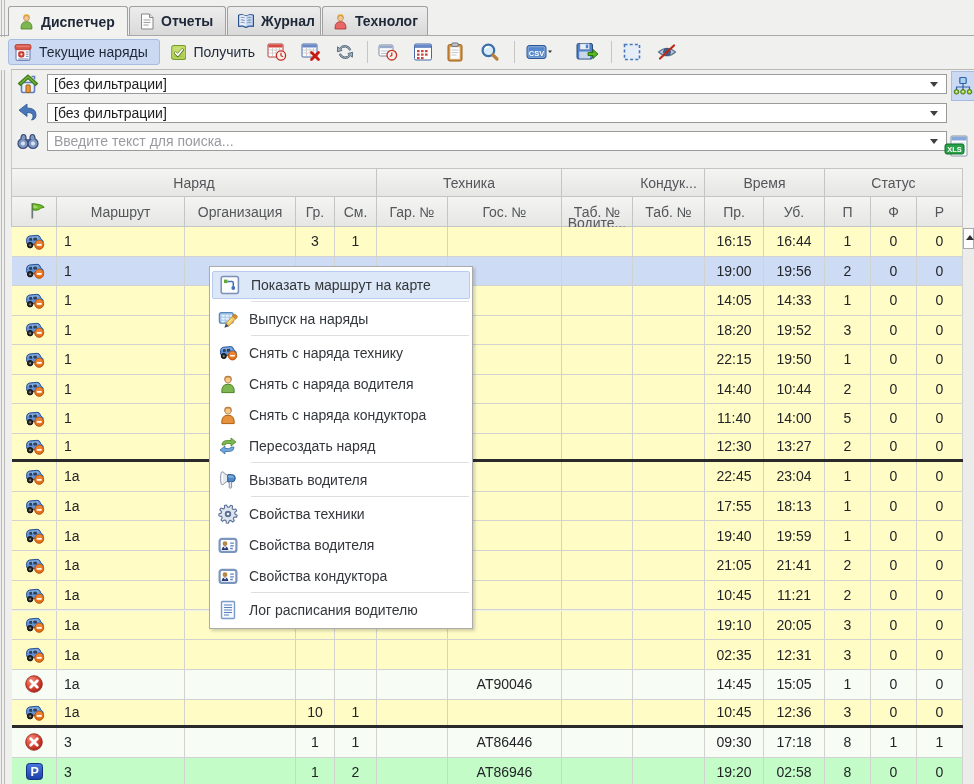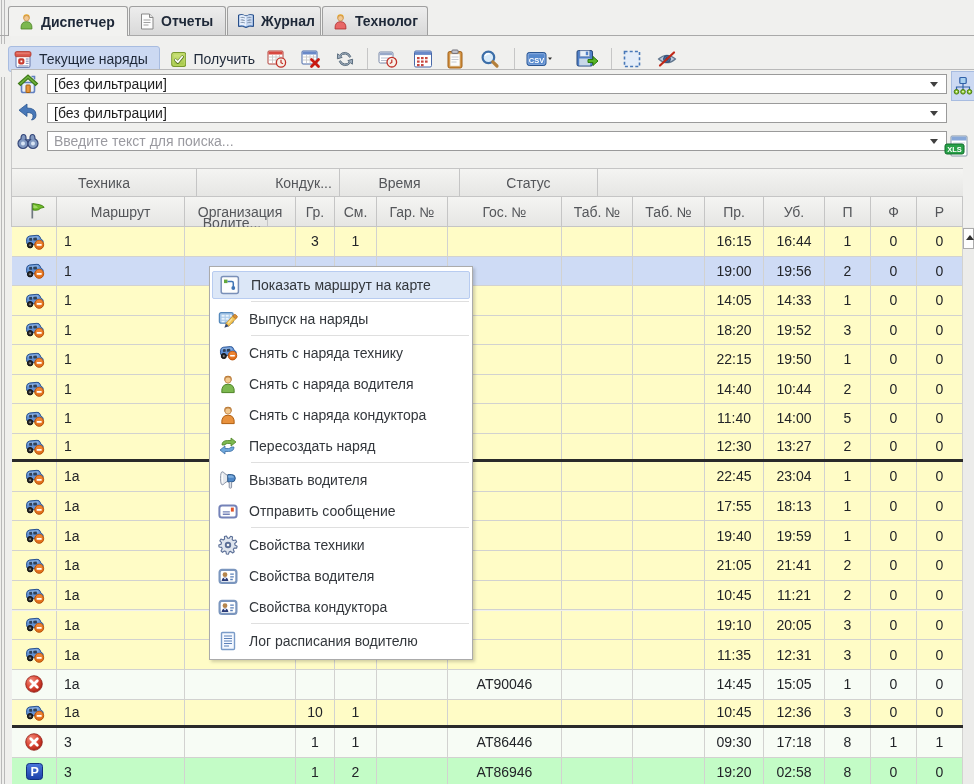--- a/index.html
+++ b/index.html
@@ -12,21 +12,21 @@
 
 
 .tabbar { position:absolute; left:0; top:6px; width:974px; height:30px; }
 .tabline { position:absolute; left:0; top:29px; width:974px; height:1px; background:#A9A9A9; }
 .tab { position:absolute; top:0; height:29px; border:1px solid #A0A0A0; border-bottom:none; border-radius:3px 3px 0 0;
   background:linear-gradient(#EDEDED,#D9D9D9); display:flex; align-items:center; font-weight:bold; color:#1E2838; }
 .tab.active { background:#F2F2F0; height:30px; z-index:3; }
 .tab svg { margin:0 6px 0 9px; }
 
 
-.toolbar { position:absolute; left:0; top:44px; width:974px; height:33px; background:#F0F0EE; }
+.toolbar { position:absolute; left:0; top:37px; width:974px; height:33px; background:#F0F0EE; }
 .tbtn { position:absolute; top:2px; height:26px; display:flex; align-items:center; border-radius:3px; color:#1E2838; }
 .tbtn.on { background:#CCD9F2; border:1px solid #A8BCE0; }
 .tbtn svg { margin:0 7px 0 5px; }
 .tbi { position:absolute; top:2px; height:26px; display:flex; align-items:center; justify-content:center; }
 .tsep { position:absolute; top:4px; width:1px; height:22px; background:#C6C6C6; }
 
 
 .fpanel { position:absolute; left:11px; top:69px; width:963px; height:99px; background:#F0F0EE; border-top:1px solid #B9B9B9; border-left:1px solid #C9C9C9; }
 .ficon { position:absolute; left:17px; width:22px; height:22px; }
 .finput { position:absolute; left:47px; width:900px; height:20px; background:#fff; border:1px solid #9A9A9A; display:flex; align-items:center; padding-left:6px; color:#1E1E1E; }
@@ -274,20 +274,21 @@
 <rect x="7.5" y="1.5" width="15" height="4" fill="#88A8D8"></rect>
 <g stroke="#C0CCD8" stroke-width="0.8">
           <path d="M9 8 h12 M9 11 h12 M9 14 h12"></path>
         </g>
 <rect x="1" y="9" width="19" height="10" rx="2" fill="#28A048" stroke="#0E6E2A"></rect>
 <text x="10.5" y="16.6" font-family="Liberation Sans" font-size="7.5" font-weight="bold" fill="#fff" text-anchor="middle">XLS</text>
 </svg></div>
 
 <div class="grid">
   <div class="ghead">
+        <div class="gc" style="width:365px;">Наряд</div>
         <div class="gc" style="width:185px;">Техника</div>
         <div class="gc" style="width:71px;margin-top:40px;">Водите...</div>
         <div class="gc" style="width:72px;">Кондук...</div>
         <div class="gc" style="width:120px;">Время</div>
         <div class="gc" style="width:138px;">Статус</div>
       </div>
   <div class="chead">
         <div class="hc" style="width:45px;">
           <span style="margin-left:8px"><svg width="18" height="19" viewBox="0 0 18 19">
 <path d="M3.3 2.2 L3.3 17.5" stroke="#707880" stroke-width="1.7"></path>
@@ -717,21 +718,21 @@
 </svg>
           </div>
           <div class="c" style="width:128px;justify-content:flex-start;padding-left:7px;">1a</div>
           <div class="c" style="width:111px;justify-content:center;"></div>
           <div class="c" style="width:39px;justify-content:center;"></div>
           <div class="c" style="width:42px;justify-content:center;"></div>
           <div class="c" style="width:71px;justify-content:center;"></div>
           <div class="c" style="width:114px;justify-content:center;"></div>
           <div class="c" style="width:71px;justify-content:center;"></div>
           <div class="c" style="width:72px;justify-content:center;"></div>
-          <div class="c" style="width:59px;justify-content:center;">11:35</div>
+          <div class="c" style="width:59px;justify-content:center;">02:35</div>
           <div class="c" style="width:61px;justify-content:center;">12:31</div>
           <div class="c" style="width:46px;justify-content:center;">3</div>
           <div class="c" style="width:46px;justify-content:center;">0</div>
           <div class="c" style="width:46px;justify-content:center;">0</div>
         </div>
         <div class="row" style="top:442.9000000000002px;height:29.7px;background:#F7FCF5;">
           <div class="c" style="width:45px;justify-content:center;">
             <svg width="18" height="18" viewBox="0 0 18 18">
 <defs>
                 <radialGradient id="xg" cx="35%" cy="30%" r="80%">
@@ -933,30 +934,20 @@
           <svg width="20" height="20" viewBox="0 0 20 20">
 <path d="M4.2 1.8 Q5.8 1.8 6.3 3.2 L9.8 5.6 L9.8 11.0 L6.3 13.4 Q5.8 14.8 4.2 14.8 Q2.6 14.8 2.6 8.3 Q2.6 1.8 4.2 1.8 Z" fill="#E4E7EC" stroke="#8A93A5" stroke-width="1"></path>
 <path d="M4.2 3.2 Q5 3.2 5 8.3 Q5 13.4 4.2 13.4 Q3.6 13.4 3.6 8.3 Q3.6 3.2 4.2 3.2 Z" fill="#FAFBFC"></path>
 <path d="M9.8 4.6 L13.6 4.6 Q17.3 4.6 17.3 8.3 Q17.3 12.0 13.6 12.0 L9.8 12.0 Z" fill="#4E88C8" stroke="#2E5888"></path>
 <path d="M10.2 5.6 L13.4 5.6 Q15.6 5.6 16.1 7.4 Q13 8.0 10.2 7.4 Z" fill="#85B2DF" opacity="0.9"></path>
 <path d="M11.2 12.0 L11.2 17.2 Q11.2 18.2 12.4 18.2 Q13.6 18.2 13.6 17.2 L13.6 12.0" fill="#DCE0E8" stroke="#8A93A5" stroke-width="1"></path>
 </svg>
         </span>
         <span class="mtx">Вызвать водителя</span>
       </div>
-      <div class="mi">
-        <span class="mic">
-          <svg width="20" height="20" viewBox="0 0 20 20">
-<rect x="1.4" y="4.4" width="17.2" height="12.2" rx="2.6" fill="#FFFFFF" stroke="#7482B8" stroke-width="2"></rect>
-<rect x="12.9" y="6.6" width="2.9" height="4.0" fill="#E05428"></rect>
-<path d="M4.8 10.9 h7.0 M4.8 13.2 h7.0" stroke="#7482B8" stroke-width="1.4"></path>
-</svg>
-        </span>
-        <span class="mtx">Отправить сообщение</span>
-      </div>
       <div class="msep"></div>
       <div class="mi">
         <span class="mic">
           <svg width="20" height="20" viewBox="0 0 20 20">
 <path d="M16.90 10.00 L19.13 11.15 L18.65 13.15 L16.14 13.15 L15.29 14.44 L16.25 16.75 L14.60 17.97 L12.67 16.36 L11.20 16.80 L10.45 19.19 L8.40 19.06 L7.96 16.59 L6.55 15.98 L4.44 17.33 L2.95 15.91 L4.20 13.74 L3.52 12.36 L1.03 12.04 L0.80 10.00 L3.15 9.14 L3.52 7.64 L1.82 5.79 L2.95 4.09 L5.31 4.94 L6.55 4.02 L6.43 1.52 L8.40 0.94 L9.66 3.11 L11.20 3.20 L12.72 1.21 L14.60 2.03 L14.17 4.50 L15.29 5.56 L17.73 5.02 L18.65 6.85 L16.73 8.47 Z" fill="#DFE5EE" stroke="#5A6E96" stroke-width="1.1" stroke-linejoin="round"></path>
 <circle cx="10" cy="10" r="3.2" fill="#5A6E96"></circle>
 <circle cx="10" cy="10" r="1.3" fill="#F5F5F5"></circle>
 </svg>
         </span>
         <span class="mtx">Свойства техники</span>

